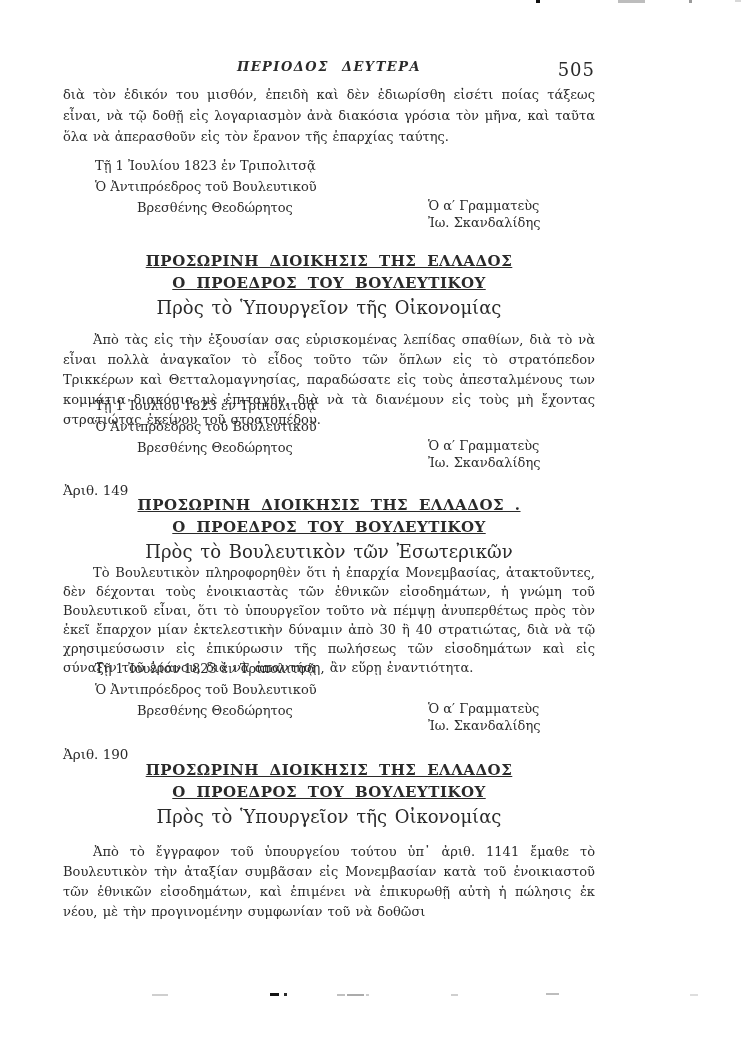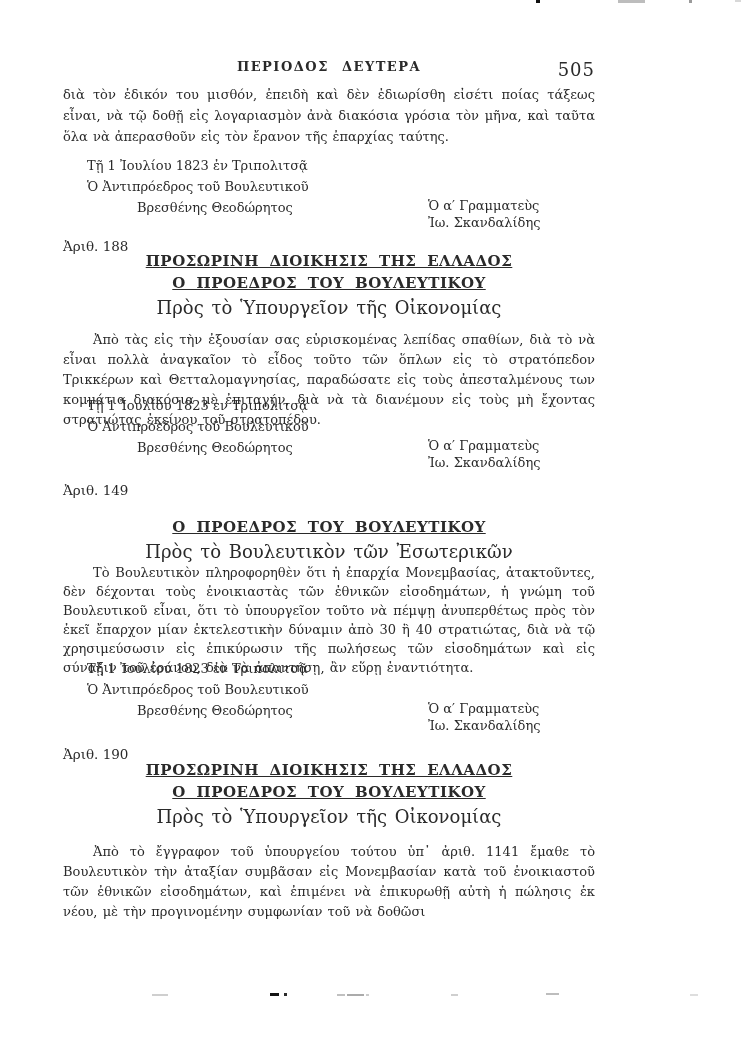--- a/index.html
+++ b/index.html
@@ -12,38 +12,38 @@
     font-family:"DejaVu Serif","Liberation Serif",serif;
     color:#2a2a2a;
   }
   .abs { position:absolute; }
   .col { left:63px; width:532px; }
 
   .running-head { top:59px; height:18px; }
   .running-title {
     display:block; text-align:center;
     font-size:13px; font-weight:bold;
-    letter-spacing:1.5px; word-spacing:7px;
+    letter-spacing:1.5px; word-spacing:7px;font-style:italic;
   }
   .page-number {
     position:absolute; right:0; top:0;
     font-size:18px; letter-spacing:1px;
   }
 
   .body-text {
     font-size:13px; line-height:21px;
     text-align:justify; text-align-last:left;
     word-spacing:1px;
   }
   .body-tight { line-height:20px;margin-top:14px; }
   .body-189 { line-height:19px; }
   .first-indent { text-indent:30px; }
 
   .closing { font-size:13px; line-height:21px; }
-  .closing-date, .closing-vp { margin-left:24px; }
+  .closing-date, .closing-vp { margin-left:32px; }
   .closing-names { position:relative; height:40px; }
   .closing-signer { margin-left:74px; }
   .closing-right { position:absolute; left:365px; top:0; line-height:17px; }
 
   .doc-number { font-size:13.5px; }
   .org-line, .title-line {
     text-align:center;
     font-size:15px; font-weight:bold;
     letter-spacing:0.5px; word-spacing:5px;text-decoration:underline;
   }
@@ -73,39 +73,39 @@
     <div class="closing-vp">Ὁ Ἀντιπρόεδρος τοῦ Βουλευτικοῦ</div>
     <div class="closing-names">
       <div class="closing-signer">Βρεσθένης Θεοδώρητος</div>
       <div class="closing-right">
         <div>Ὁ α′ Γραμματεὺς</div>
         <div>Ἰω. Σκανδαλίδης</div>
       </div>
     </div>
   </div>
 
-  <div class="abs col doc-number" style="top:238px;">Ἀριθ. 188</div>
   <div class="abs col org-line" style="top:252px;">ΠΡΟΣΩΡΙΝΗ ΔΙΟΙΚΗΣΙΣ ΤΗΣ ΕΛΛΑΔΟΣ</div>
   <div class="abs col title-line" style="top:274px;">Ο ΠΡΟΕΔΡΟΣ ΤΟΥ ΒΟΥΛΕΥΤΙΚΟΥ</div>
   <div class="abs col addressee" style="top:297px;">Πρὸς τὸ Ὑπουργεῖον τῆς Οἰκονομίας</div>
   <div class="abs col body-text body-tight first-indent" style="top:316px;">Ἀπὸ τὰς εἰς τὴν ἐξουσίαν σας εὑρισκομένας λεπίδας σπαθίων, διὰ τὸ νὰ εἶναι πολλὰ ἀναγκαῖον τὸ εἶδος τοῦτο τῶν ὅπλων εἰς τὸ στρατόπεδον Τρικκέρων καὶ Θετταλομαγνησίας, παραδώσατε εἰς τοὺς ἀπεσταλμένους των κομμάτια διακόσια μὲ ἐπιταγήν, διὰ νὰ τὰ διανέμουν εἰς τοὺς μὴ ἔχοντας στρατιώτας ἐκείνου τοῦ στρατοπέδου.</div>
 
   <div class="abs col closing" style="top:395px;">
     <div class="closing-date">Τῇ 1 Ἰουλίου 1823 ἐν Τριπολιτσᾷ</div>
     <div class="closing-vp">Ὁ Ἀντιπρόεδρος τοῦ Βουλευτικοῦ</div>
     <div class="closing-names">
       <div class="closing-signer">Βρεσθένης Θεοδώρητος</div>
       <div class="closing-right">
         <div>Ὁ α′ Γραμματεὺς</div>
         <div>Ἰω. Σκανδαλίδης</div>
       </div>
     </div>
   </div>
 
   <div class="abs col doc-number" style="top:482px;">Ἀριθ. 149</div>
+  <div class="abs col org-line" style="top:496px;">ΠΡΟΣΩΡΙΝΗ ΔΙΟΙΚΗΣΙΣ ΤΗΣ ΕΛΛΑΔΟΣ .</div>
   <div class="abs col title-line" style="top:518px;">Ο ΠΡΟΕΔΡΟΣ ΤΟΥ ΒΟΥΛΕΥΤΙΚΟΥ</div>
   <div class="abs col addressee" style="top:541px;">Πρὸς τὸ Βουλευτικὸν τῶν Ἐσωτερικῶν</div>
   <div class="abs col body-text body-189 first-indent" style="top:563px;">Τὸ Βουλευτικὸν πληροφορηθὲν ὅτι ἡ ἐπαρχία Μονεμβασίας, ἀτακτοῦντες, δὲν δέχονται τοὺς ἐνοικιαστὰς τῶν ἐθνικῶν εἰσοδημάτων, ἡ γνώμη τοῦ Βουλευτικοῦ εἶναι, ὅτι τὸ ὑπουργεῖον τοῦτο νὰ πέμψῃ ἀνυπερθέτως πρὸς τὸν ἐκεῖ ἔπαρχον μίαν ἐκτελεστικὴν δύναμιν ἀπὸ 30 ἢ 40 στρατιώτας, διὰ νὰ τῷ χρησιμεύσωσιν εἰς ἐπικύρωσιν τῆς πωλήσεως τῶν εἰσοδημάτων καὶ εἰς σύναξιν τοῦ ἐράνου, διὰ νὰ ἀπαντήσῃ, ἂν εὕρῃ ἐναντιότητα.</div>
 
   <div class="abs col closing" style="top:658px;">
     <div class="closing-date">Τῇ 1 Ἰουλίου 1823 ἐν Τριπολιτσᾷ</div>
     <div class="closing-vp">Ὁ Ἀντιπρόεδρος τοῦ Βουλευτικοῦ</div>
     <div class="closing-names">
       <div class="closing-signer">Βρεσθένης Θεοδώρητος</div>
       <div class="closing-right">

